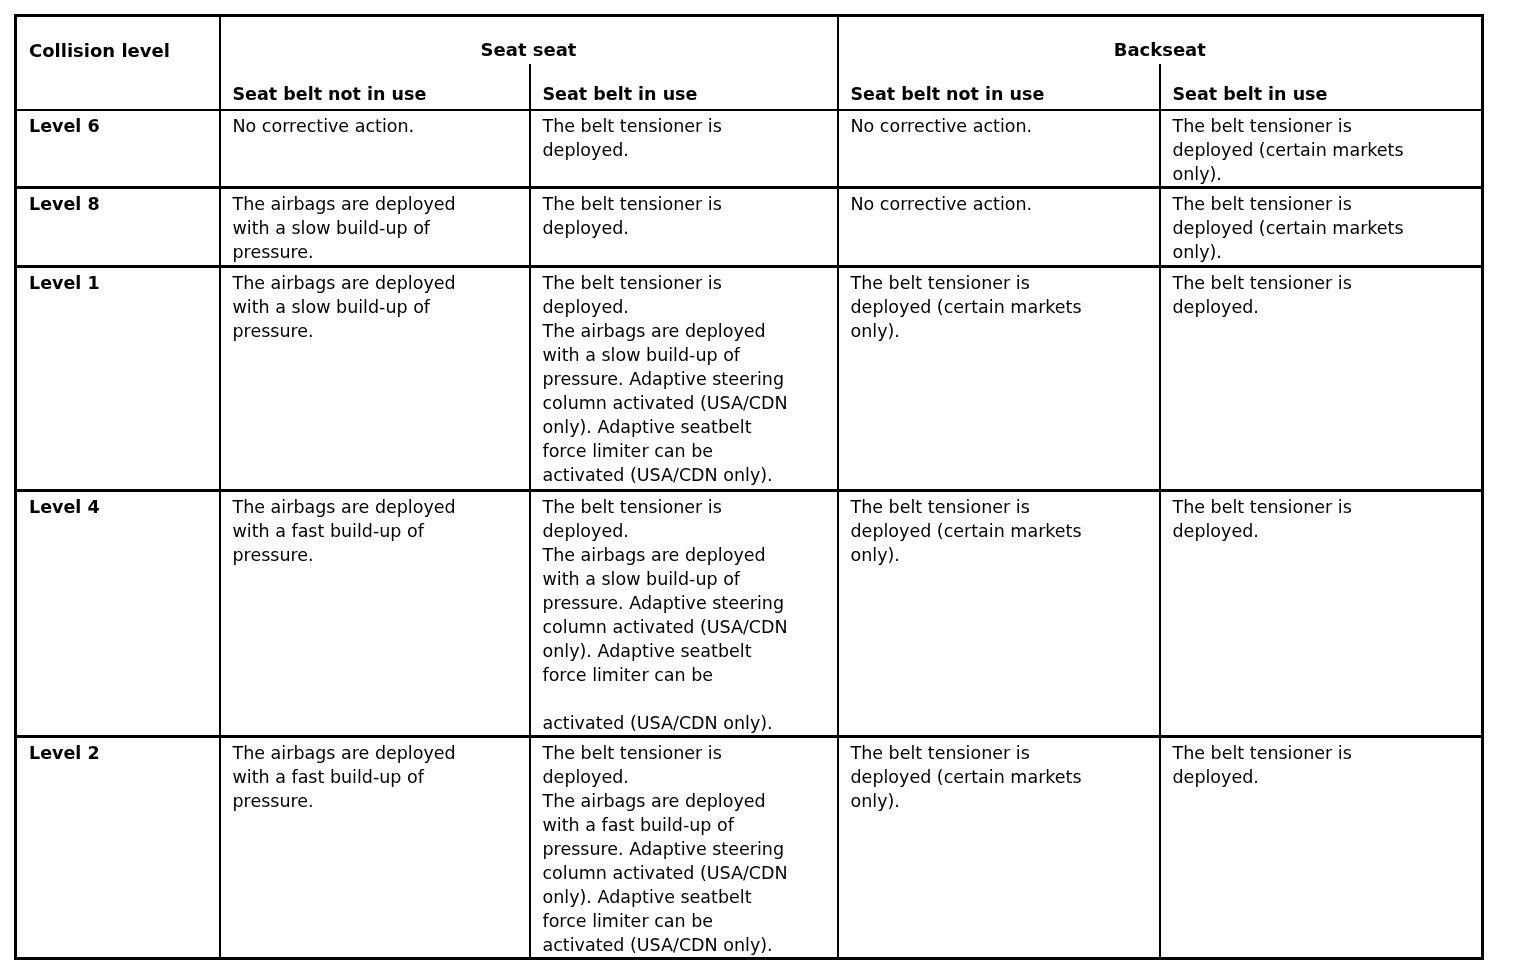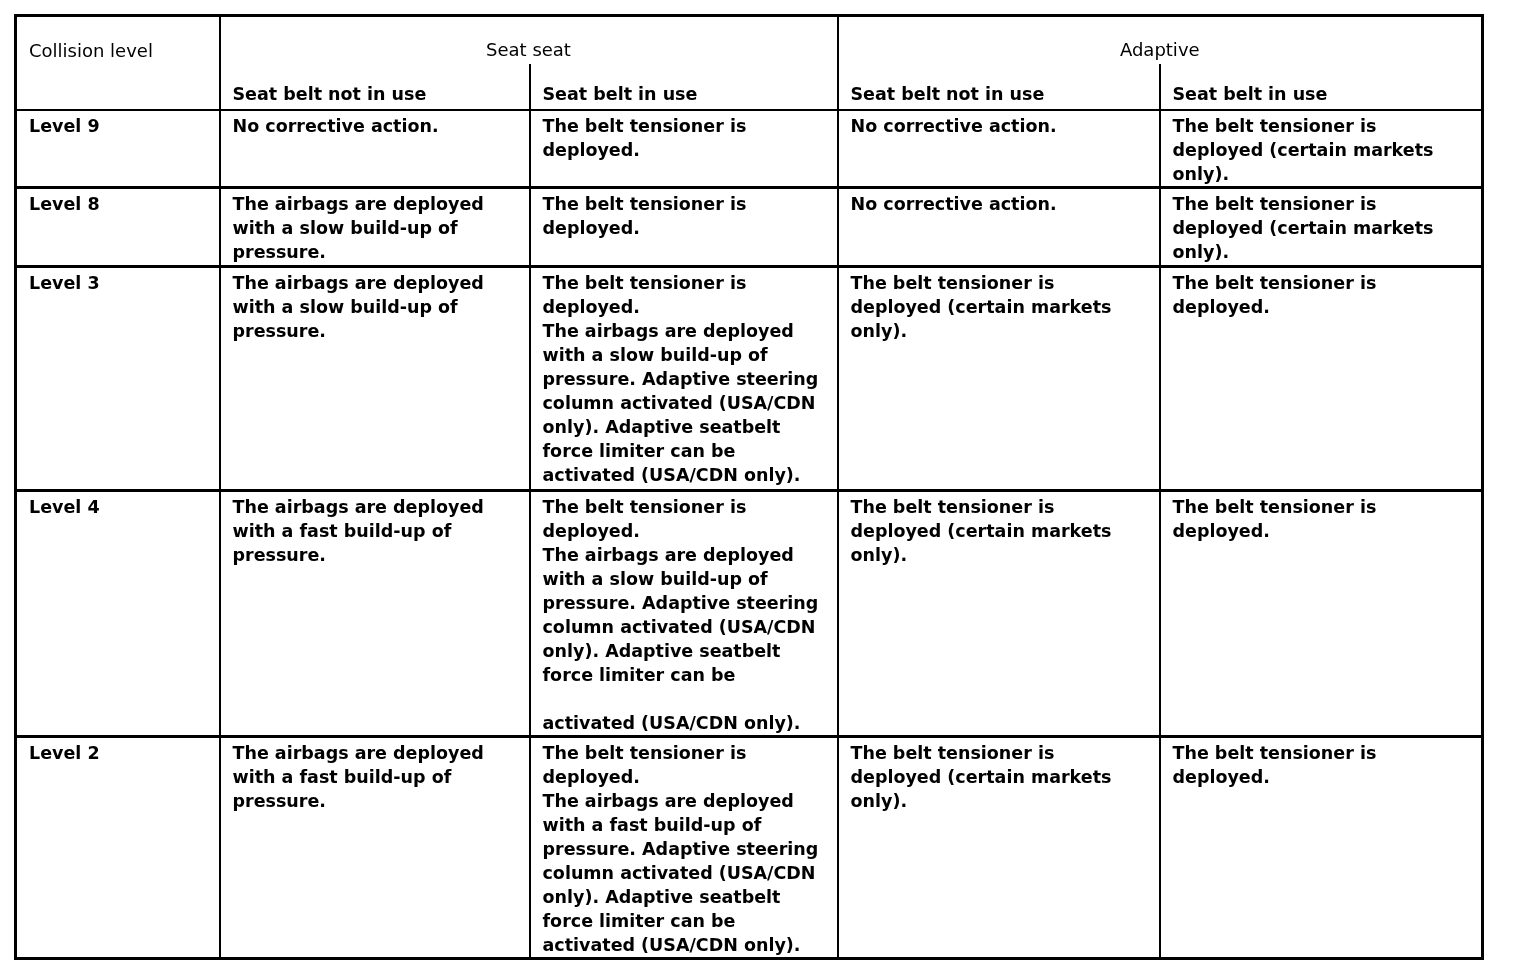--- a/index.html
+++ b/index.html
@@ -20,31 +20,31 @@
     table-layout: fixed;
     border: 3px solid #000000;
     background: #ffffff;
   }
   .collision-table th,
   .collision-table td {
     font-size: 17.5px;
     line-height: 24px;
     overflow: hidden;
     text-align: left;
-    font-weight: bold;
+    font-weight: normal;
   }
   
   tr.hdr-top th {
     border-left: 2px solid #000000;
     border-right: 2px solid #000000;
     border-top: 3px solid #000000;
     border-bottom: none;
     height: 45px;
     vertical-align: bottom;
-    font-weight: normal;
+    font-weight: bold;
     font-size: 18px;
     padding: 0 12px 2px 12px;
   }
   tr.hdr-top th.group { text-align: center; }
   th.corner {
     vertical-align: top !important;
     padding-top: 22px !important;
     text-align: left;
   }
   
@@ -84,32 +84,32 @@
     <col style="width:310px">
     <col style="width:308px">
     <col style="width:322px">
     <col style="width:323px">
   </colgroup>
 
   <tbody>
       <tr class="hdr-top">
     <th class="corner" rowspan="2">Collision level</th>
     <th class="group" colspan="2">Seat seat</th>
-    <th class="group" colspan="2">Adaptive</th>
+    <th class="group" colspan="2">Backseat</th>
   </tr>
 
   <tr class="hdr-sub">
     <th>Seat belt not in use</th>
     <th>Seat belt in use</th>
     <th>Seat belt not in use</th>
     <th>Seat belt in use</th>
   </tr>
 
   <tr class="data first r1">
-    <td class="level-cell">Level 9</td>
+    <td class="level-cell">Level 6</td>
     <td>No corrective action.</td>
     <td>The belt tensioner is
 deployed.</td>
     <td>No corrective action.</td>
     <td>The belt tensioner is
 deployed (certain markets
 only).</td>
   </tr>
 
   <tr class="data r2">
@@ -119,21 +119,21 @@
 pressure.</td>
     <td>The belt tensioner is
 deployed.</td>
     <td>No corrective action.</td>
     <td>The belt tensioner is
 deployed (certain markets
 only).</td>
   </tr>
 
   <tr class="data r3">
-    <td class="level-cell">Level 3</td>
+    <td class="level-cell">Level 1</td>
     <td>The airbags are deployed
 with a slow build-up of
 pressure.</td>
     <td>The belt tensioner is
 deployed.
 The airbags are deployed
 with a slow build-up of
 pressure. Adaptive steering
 column activated (USA/CDN
 only). Adaptive seatbelt

